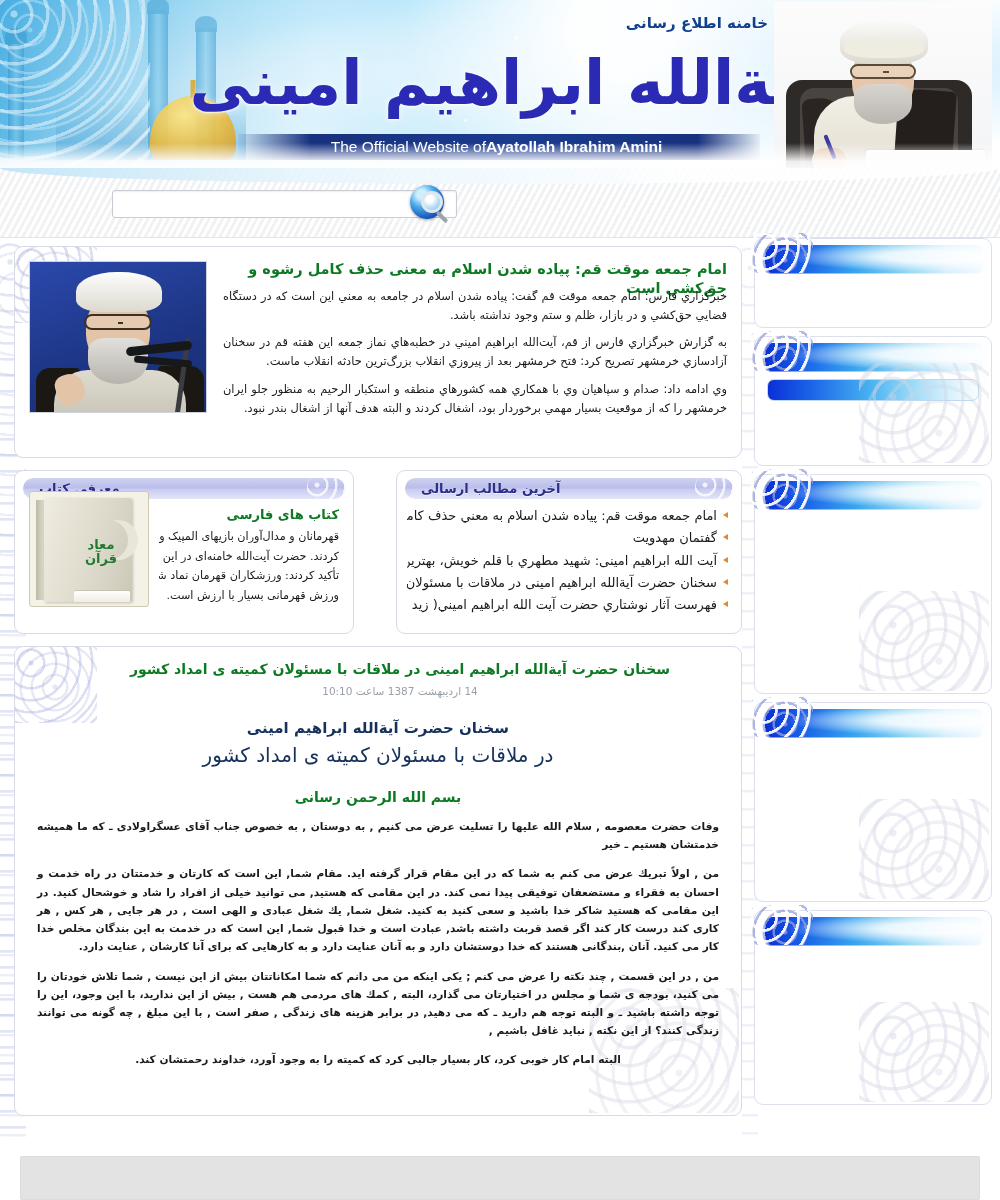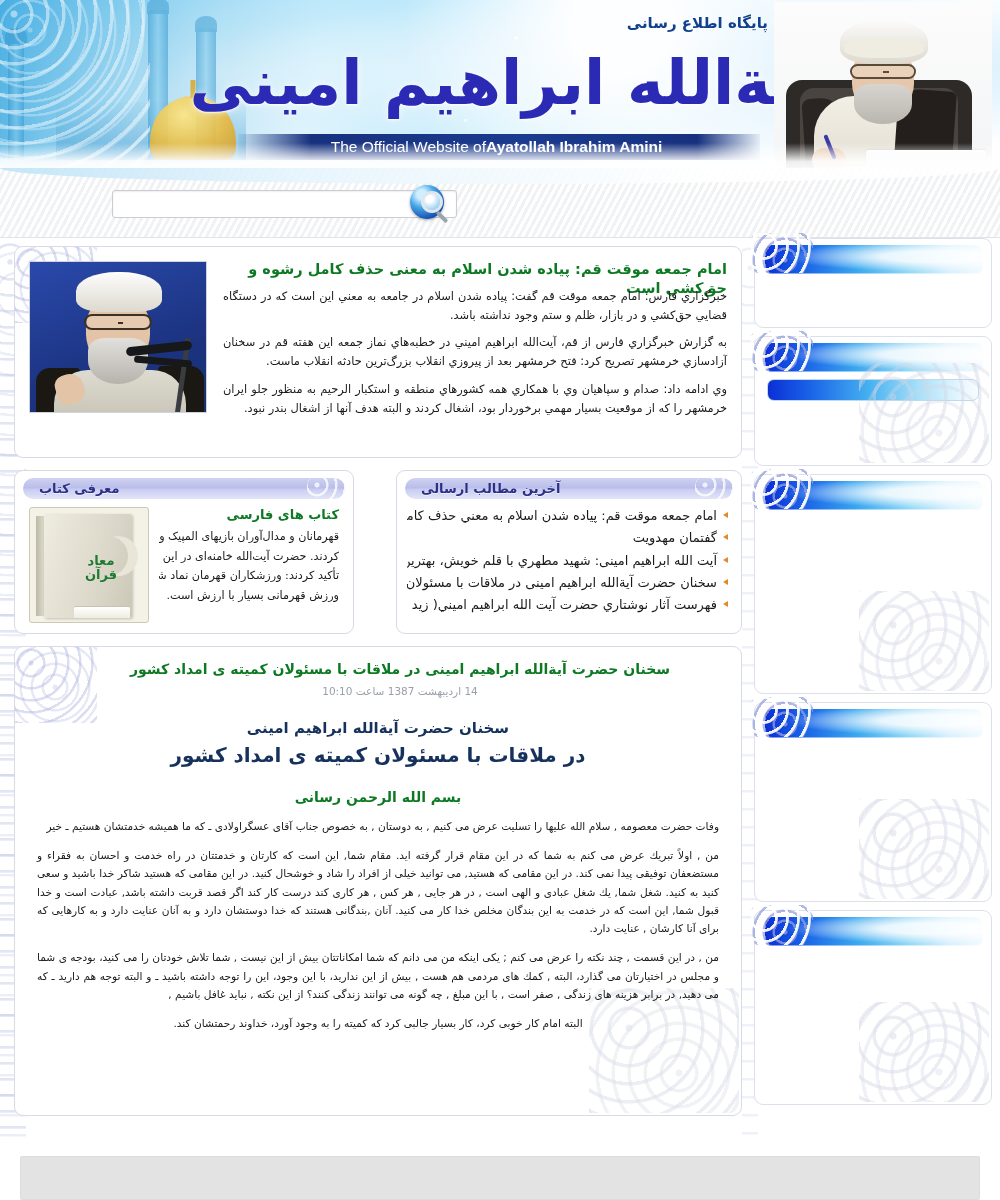--- a/index.html
+++ b/index.html
@@ -219,21 +219,21 @@
     text-shadow:0 1px 0 rgba(255,255,255,.55);
     margin-right:auto;padding-left:16px;
   }
   .cap-orn{
     position:absolute;right:-2px;top:-3px;width:40px;height:26px;
     background:repeating-radial-gradient(circle at 10px 10px, rgba(255,255,255,.8) 0 2px, rgba(255,255,255,0) 3px 9px);
     border-radius:12px;opacity:.95;
   }
 
   .book-img{
-    position:absolute;left:14px;top:36px;width:120px;height:116px;
+    position:absolute;left:14px;top:20px;width:120px;height:116px;
     border:1px solid #cfc9b4;border-radius:3px;background:#f4f1e6;overflow:hidden;
   }
   .bk-cover{position:absolute;left:14px;top:6px;width:88px;height:104px;background:linear-gradient(105deg,#efece0,#d9d5c6 70%,#cbc7b6);border-radius:2px;box-shadow:1px 1px 3px rgba(0,0,0,.2);}
   .bk-spine{position:absolute;left:6px;top:8px;width:10px;height:100px;background:linear-gradient(to right,#bdb9a8,#e6e3d6);}
   .bk-moon{position:absolute;left:44px;top:22px;width:40px;height:40px;border-radius:50%;box-shadow:10px 0 0 0 #e9e6d9;background:transparent;}
   .bk-title{position:absolute;left:28px;top:40px;width:58px;text-align:center;color:#1f7a32;font-size:13px;font-weight:bold;direction:rtl;line-height:1.1;}
   .bk-sm{position:absolute;left:22px;top:14px;font-size:4px;color:#6a6a6a;}
   .bk-foot{position:absolute;left:30px;top:92px;width:56px;height:12px;background:linear-gradient(to bottom,#ffffff,#efece0);border-radius:2px 2px 0 0;border-top:1px solid #c7c3b2;}
   .bk-sig{position:absolute;left:36px;top:84px;font-size:4px;color:#7a7a7a;}
 
@@ -271,31 +271,31 @@
   .sp-date{
     position:absolute;right:16px;top:38px;left:60px;text-align:center;
     direction:rtl;color:#9aa0a8;font-size:10.5px;
   }
   .sp-t1{
     position:absolute;right:0;left:0;top:72px;text-align:center;direction:rtl;
     color:#16325c;font-weight:bold;font-size:15px;
   }
   .sp-t2{
     position:absolute;right:0;left:0;top:96px;text-align:center;direction:rtl;
-    color:#16325c;font-weight:bold;font-size:20px;
+    color:#16325c;font-weight:normal;font-size:20px;
   }
   .sp-bism{
     position:absolute;right:0;left:0;top:142px;text-align:center;direction:rtl;
     color:#0d7a23;font-weight:bold;font-size:14px;
   }
   .sp-body{
     position:absolute;right:22px;left:22px;top:170px;
     direction:rtl;text-align:justify;color:#1a1a1a;font-size:10.6px;line-height:1.72;
   }
-  .sp-body p{margin-bottom:11px;}
+  .sp-body p{margin-bottom:11px;font-weight:bold;}
   .sp-body p.centered{text-align:center;}
 
   
   .side{ position:absolute; left:754px; top:238px; width:238px; }
   .side-panel{
     position:relative; width:238px; border:1px solid #dde0ea; border-radius:9px;
     background:#fff; margin-bottom:8px;
   }
   .side-cap{
     position:absolute;left:10px;top:6px;right:8px;height:29px;border-radius:7px;
@@ -357,21 +357,21 @@
     <div class="hdr-mosque">
       <div class="archwall"></div>
       <div class="minaret min3"></div>
       <div class="minaret min1"></div>
       <div class="minaret min2"></div>
       <div class="dome"></div>
     </div>
     <div class="hdr-pattern"></div>
     <div class="hdr-sparkle"></div>
 
-    <div class="hdr-tagline">پایگاه اطلاع رسانی</div>
+    <div class="hdr-tagline">خامنه اطلاع رسانی</div>
     <div class="hdr-logo">آیة‌الله ابراهیم امینی</div>
     <div class="hdr-enbar">
       <span>The Official Website of</span>
       <b>Ayatollah Ibrahim Amini</b>
     </div>
 
     <div class="hdr-portrait">
       <div class="p-bg"></div>
       <div class="p-chair"></div>
       <div class="p-chair2"></div>

